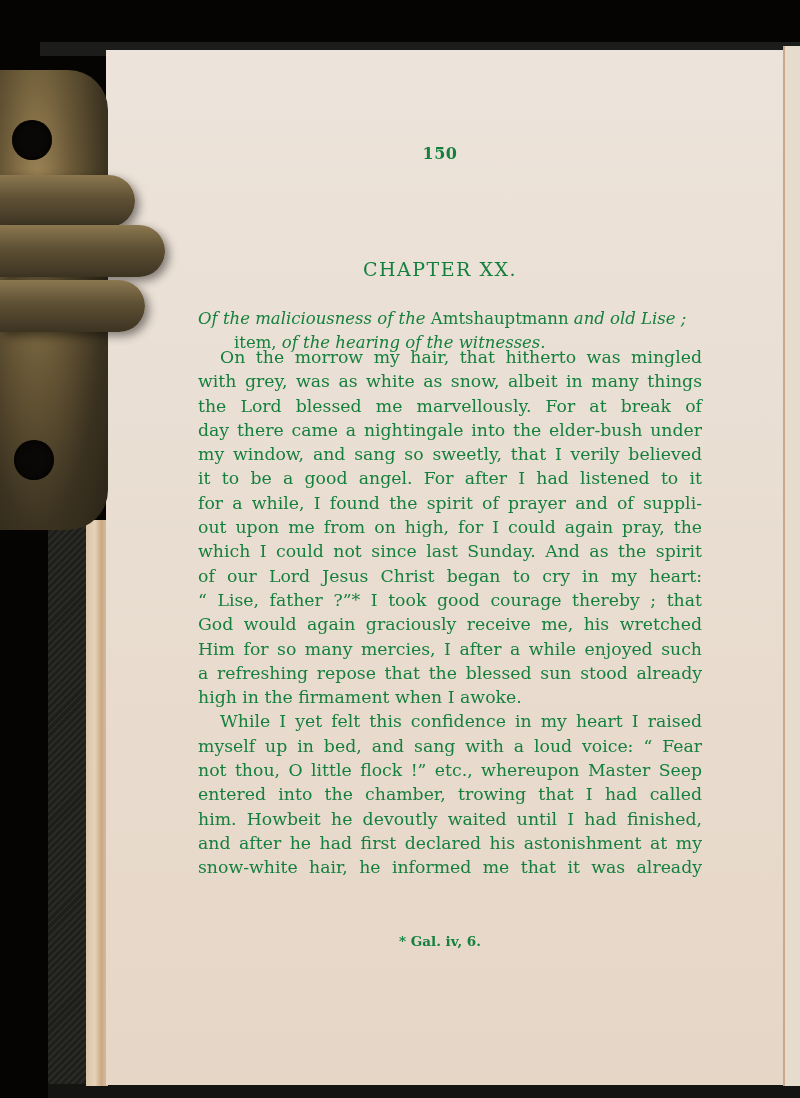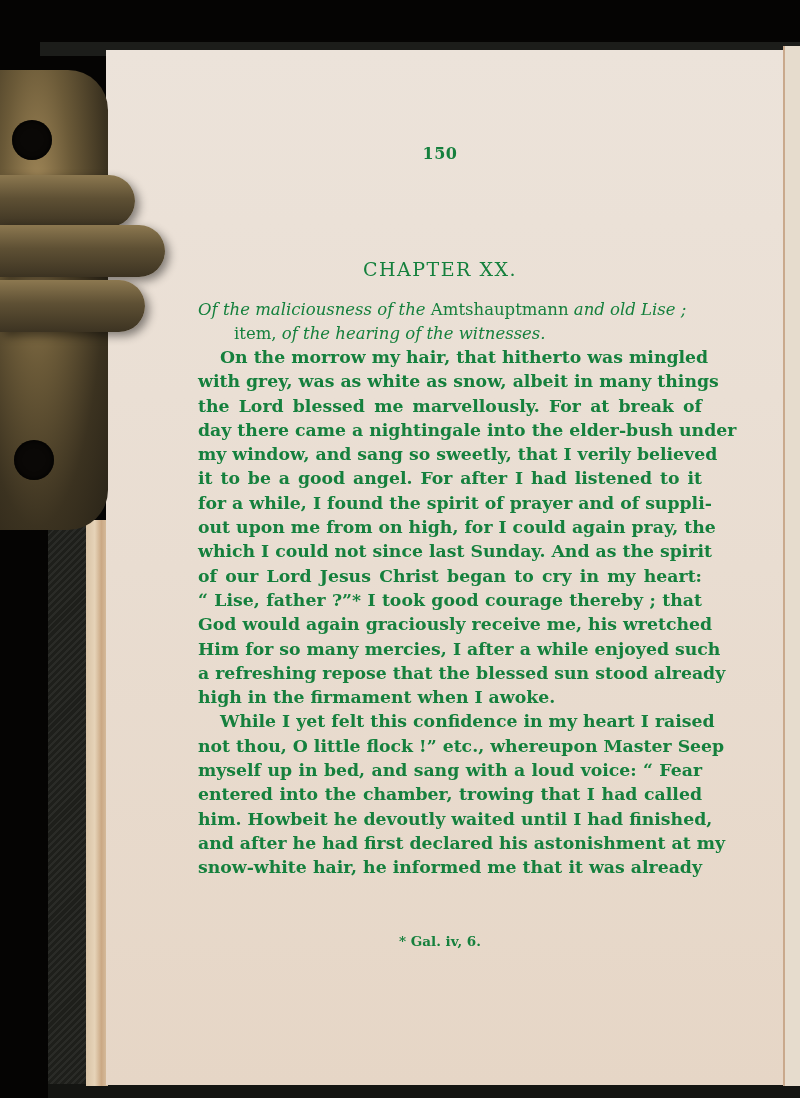--- a/index.html
+++ b/index.html
@@ -57,30 +57,30 @@
     }
     .page-number {
       position: absolute; left: 0; width: 880px; top: 144px;
       text-align: center; font-weight: bold; font-size: 16px; letter-spacing: 0.5px;
     }
     .chapter-title {
       position: absolute; left: 0; width: 880px; top: 258px;
       text-align: center; font-size: 19px; letter-spacing: 1.5px;
     }
     .summary {
-      position: absolute; left: 198px; top: 298px; width: 510px;
+      position: absolute; left: 198px; top: 307px; width: 510px;
       font-size: 16.5px; line-height: 24px;
     }
     .summary .it { font-style: italic; }
     .summary .line2 { padding-left: 36px; }
     .body-text {
       position: absolute; left: 198px; top: 345px; width: 504px;
       font-size: 17.3px; line-height: 24.3px;
     }
-    .body-line { display: block; text-align: justify; text-align-last: justify; white-space: nowrap; font-weight: bold; }
+    .body-line { display: block; text-align: justify; text-align-last: justify; white-space: nowrap; }
     .body-line.last { text-align-last: left; }
     .body-line.indent { padding-left: 22px; }
     .footnote {
       position: absolute; left: 0; width: 880px; top: 933px;
       text-align: center; font-weight: bold; font-size: 13.5px;
     }
   </style>
 </head>
 <body>
 
@@ -121,22 +121,22 @@
     <span class="body-line">for a while, I found the spirit of prayer and of suppli-</span>
     <span class="body-line">out upon me from on high, for I could again pray, the</span>
     <span class="body-line">which I could not since last Sunday.  And as the spirit</span>
     <span class="body-line">of our Lord Jesus Christ began to cry in my heart:</span>
     <span class="body-line">“ Lise, father ?”* I took good courage thereby ; that</span>
     <span class="body-line">God would again graciously receive me, his wretched</span>
     <span class="body-line">Him for so many mercies, I after a while enjoyed such</span>
     <span class="body-line">a refreshing repose that the blessed sun stood already</span>
     <span class="body-line last">high in the firmament when I awoke.</span>
     <span class="body-line indent">While I yet felt this confidence in my heart I raised</span>
+    <span class="body-line">myself up in bed, and sang with a loud voice: “ Fear</span>
     <span class="body-line">not thou, O little flock !”  etc., whereupon Master Seep</span>
-    <span class="body-line">myself up in bed, and sang with a loud voice: “ Fear</span>
     <span class="body-line">entered into the chamber, trowing that I had called</span>
     <span class="body-line">him.  Howbeit he devoutly waited until I had finished,</span>
     <span class="body-line">and after he had first declared his astonishment at my</span>
     <span class="body-line">snow-white hair, he informed me that it was already</span>
   </div>
 
   <div class="footnote">* Gal. iv, 6.</div>
 </div>
 
 </body></html>

